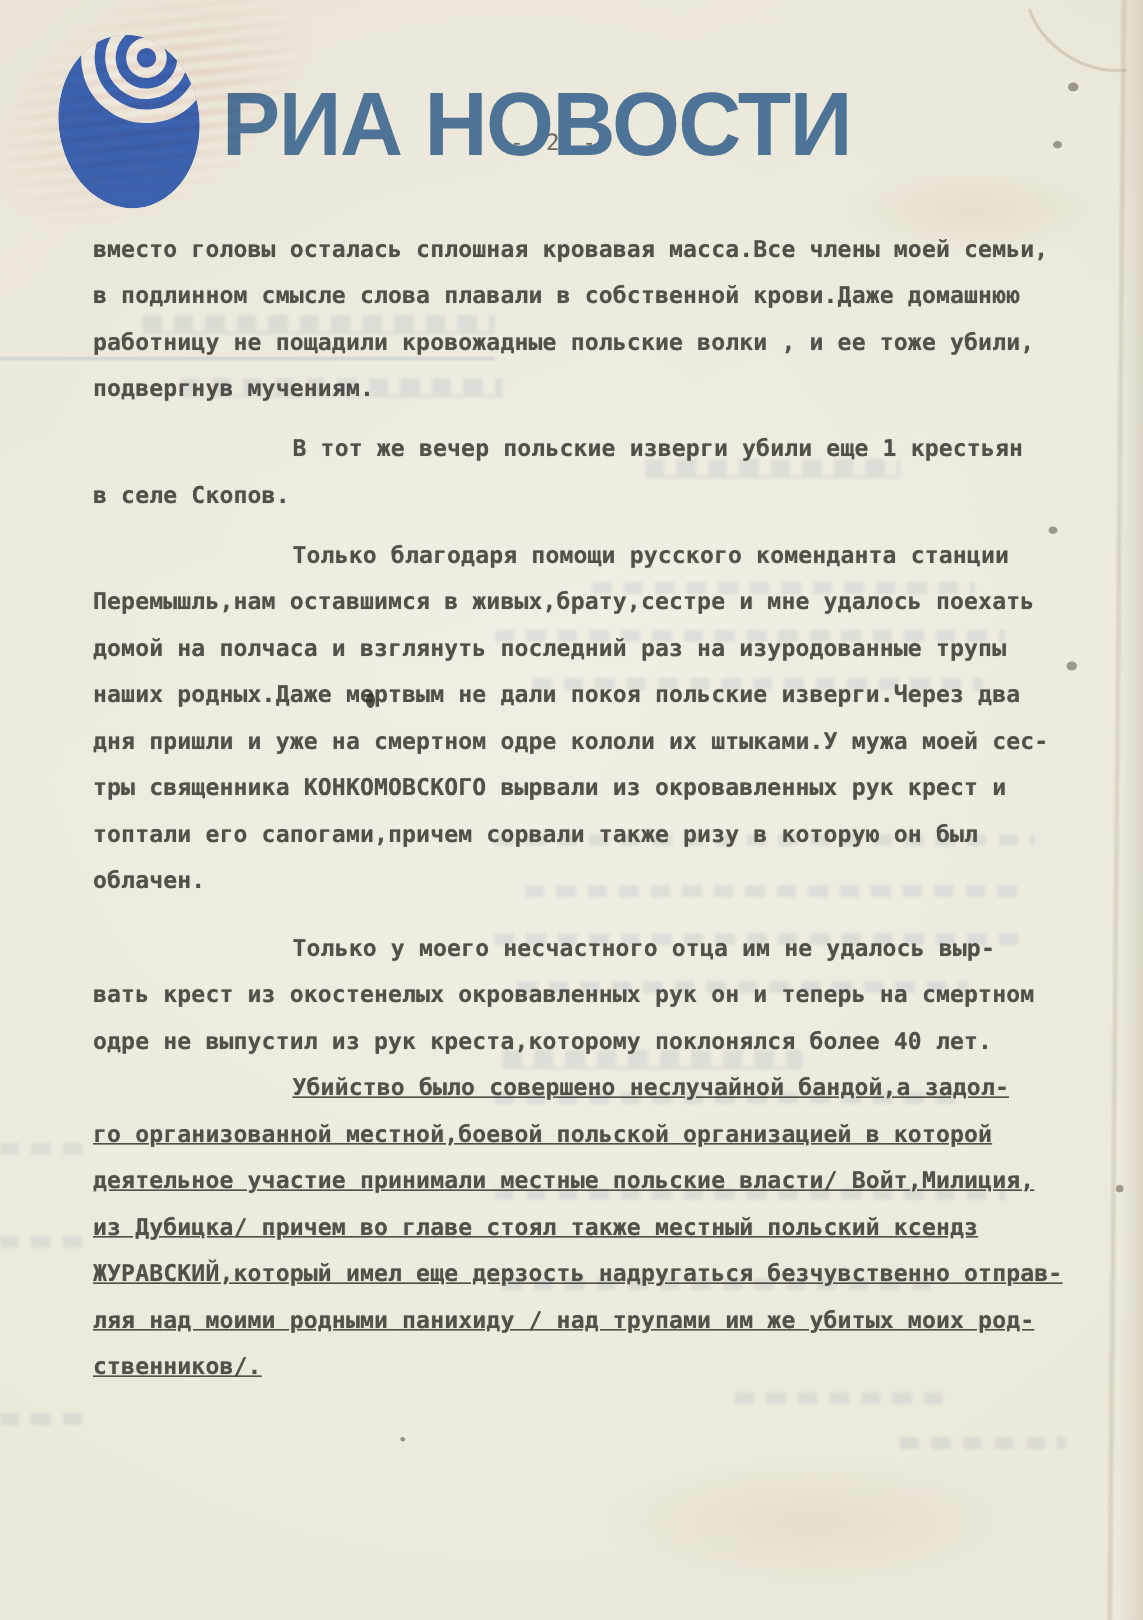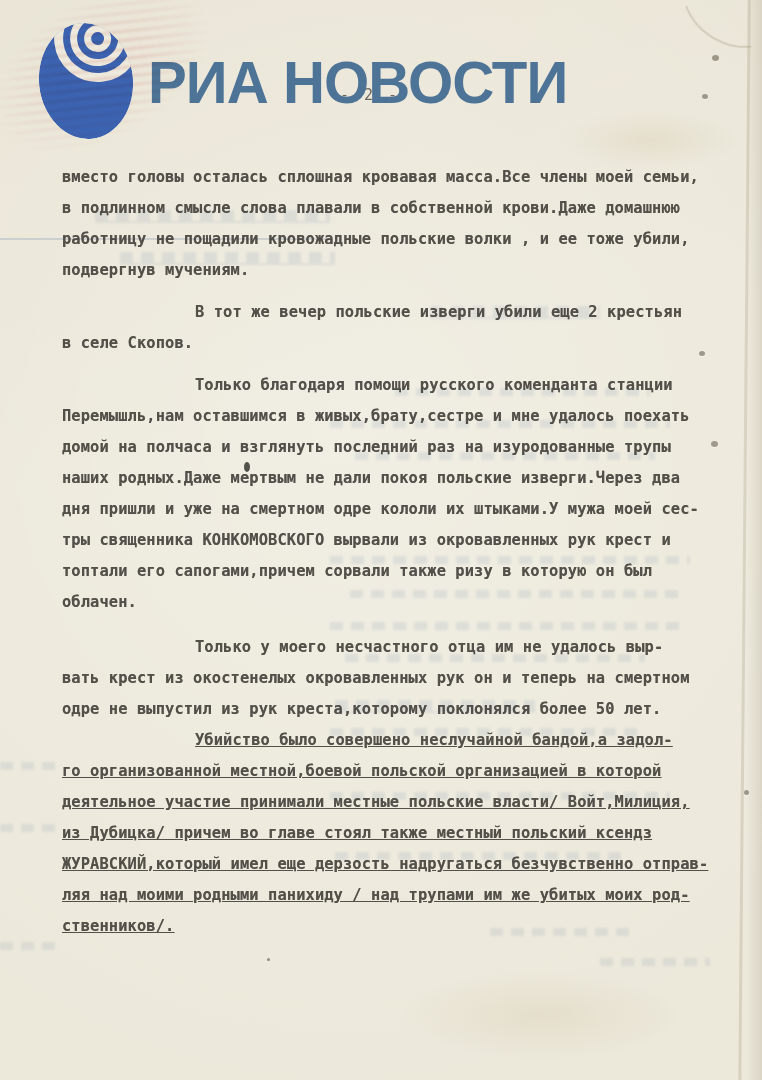--- a/index.html
+++ b/index.html
@@ -35,21 +35,21 @@
     position: absolute; left: 340px; top: 86px; z-index: 1;
     font-size: 15px; letter-spacing: 3px;
     color: var(--page-number, #55504a);
     opacity: .85;
   }
   
   .doc {
     position: absolute; left: 62px; top: 151px; width: 658px; z-index: 2;
   }
   .para {
-    margin: 11px 0 9px 0;
+    margin: 0 0 9px 0;
     font-size: 15.4px;
     line-height: 31px;
     letter-spacing: .1px;
     font-weight: bold;
     color: var(--ink, #3e3a35);
     opacity: .88;
     text-shadow: 0 0 .6px rgba(62,58,53,.55);
     white-space: pre-wrap;
   }
   .para.indent { text-indent: 133px; }
@@ -158,33 +158,33 @@
     <div class="logo-text">РИА НОВОСТИ</div>
   </header>
 
   <div class="page-number">- 2 -</div>
 
   <main class="doc">
     <p class="para">вместо головы осталась сплошная кровавая масса.Все члены моей семьи,
 в подлинном смысле слова плавали в собственной крови.Даже домашнюю
 работницу не пощадили кровожадные польские волки , и ее тоже убили,
 подвергнув мучениям.</p>
-    <p class="para indent">В тот же вечер польские изверги убили еще 2 крестьян
+    <p class="para indent">В тот же вечер польские изверги убили еще 1 крестьян
 в селе Скопов.</p>
     <p class="para indent">Только благодаря помощи русского коменданта станции
 Перемышль,нам оставшимся в живых,брату,сестре и мне удалось поехать
 домой на полчаса и взглянуть последний раз на изуродованные трупы
 наших родных.Даже мертвым не дали покоя польские изверги.Через два
 дня пришли и уже на смертном одре кололи их штыками.У мужа моей сес-
 тры священника КОНКОМОВСКОГО вырвали из окровавленных рук крест и
 топтали его сапогами,причем сорвали также ризу в которую он был
 облачен.</p>
     <p class="para indent gap-lg">Только у моего несчастного отца им не удалось выр-
 вать крест из окостенелых окровавленных рук он и теперь на смертном
-одре не выпустил из рук креста,которому поклонялся более 50 лет.</p>
+одре не выпустил из рук креста,которому поклонялся более 40 лет.</p>
     <p class="para indent gap-none">Убийство было совершено неслучайной бандой,а задол-
 го организованной местной,боевой польской организацией в которой
 деятельное участие принимали местные польские власти/ Войт,Милиция,
 из Дубицка/ причем во главе стоял также местный польский ксендз
 ЖУРАВСКИЙ,который имел еще дерзость надругаться безчувственно отправ-
 ляя над моими родными панихиду / над трупами им же убитых моих род-
 ственников/.</p>
   </main>
 
   <div class="edge-shade"></div>

